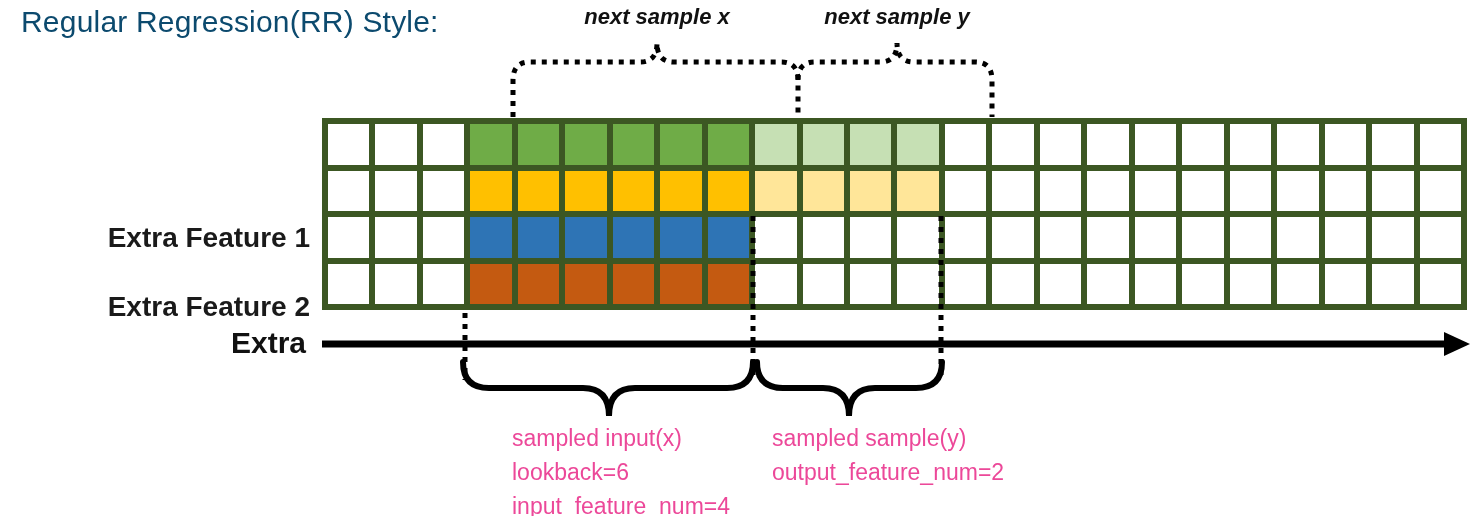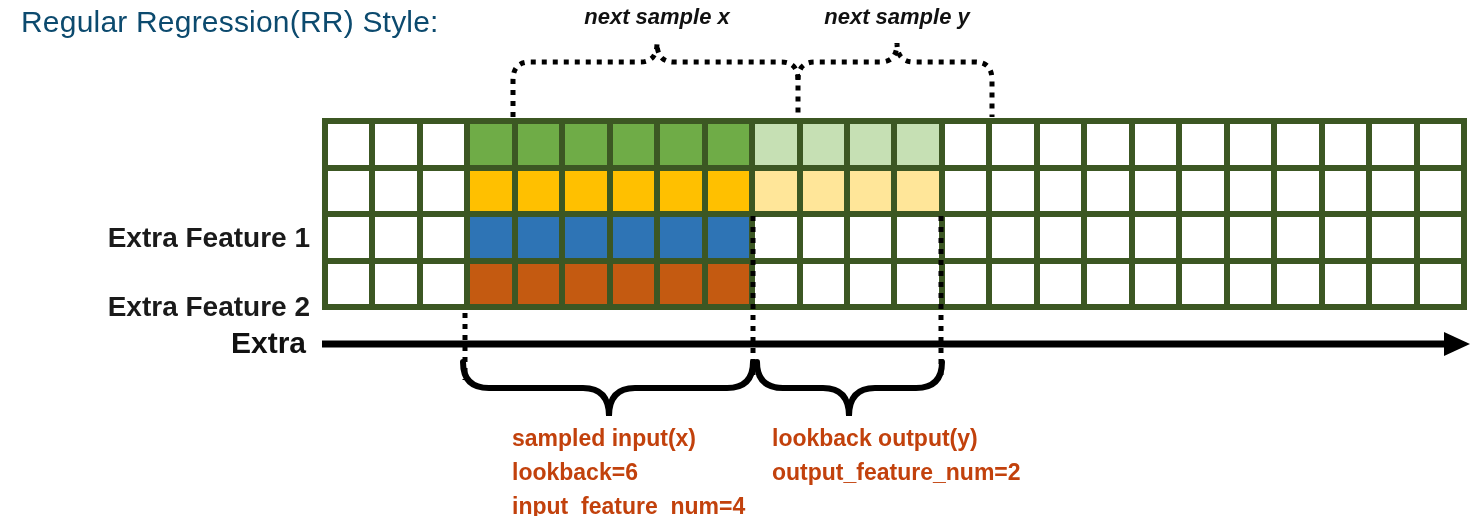--- a/index.html
+++ b/index.html
@@ -24,21 +24,21 @@
     gap:6px;padding:6px;box-sizing:border-box;
   }
   .cell{width:100%;height:100%;}
   #overlay{left:0;top:0;width:1476px;height:516px;pointer-events:none;}
   .ns-label{
     top:4px;width:240px;text-align:center;font-size:22px;font-style:italic;
     font-weight:600;color:#111;white-space:nowrap;
   }
   #next-sample-x-label{left:537px;}
   #next-sample-y-label{left:777px;}
-  .sample-text{font-size:23px;font-weight:700;color:#c2410c;line-height:34px;white-space:nowrap;}
+  .sample-text{font-size:23px;font-weight:400;color:#ec4899;line-height:34px;white-space:nowrap;}
   #input-text-block{left:512px;top:421px;}
   #output-text-block{left:772px;top:421px;}
 </style>
 </head>
 <body>
 
 <div id="canvas">
 
   <div id="title" class="abs">Regular Regression(RR) Style:</div>
 
@@ -167,17 +167,17 @@
     <path d="M 757,362 Q 757,388 783,388 L 823,388 Q 849,388 849,416 Q 849,388 875,388 L 916,388 Q 942,388 942,362" fill="none" stroke="#000" stroke-width="6" stroke-linecap="round"></path>
   </svg>
 
   <div id="input-text-block" class="abs">
     <div class="sample-text">sampled input(x)</div>
     <div class="sample-text">lookback=6</div>
     <div class="sample-text">input_feature_num=4</div>
   </div>
 
   <div id="output-text-block" class="abs">
-    <div class="sample-text">lookback output(y)</div>
+    <div class="sample-text">sampled sample(y)</div>
     <div class="sample-text">output_feature_num=2</div>
   </div>
 
 </div>
 
 </body></html>

